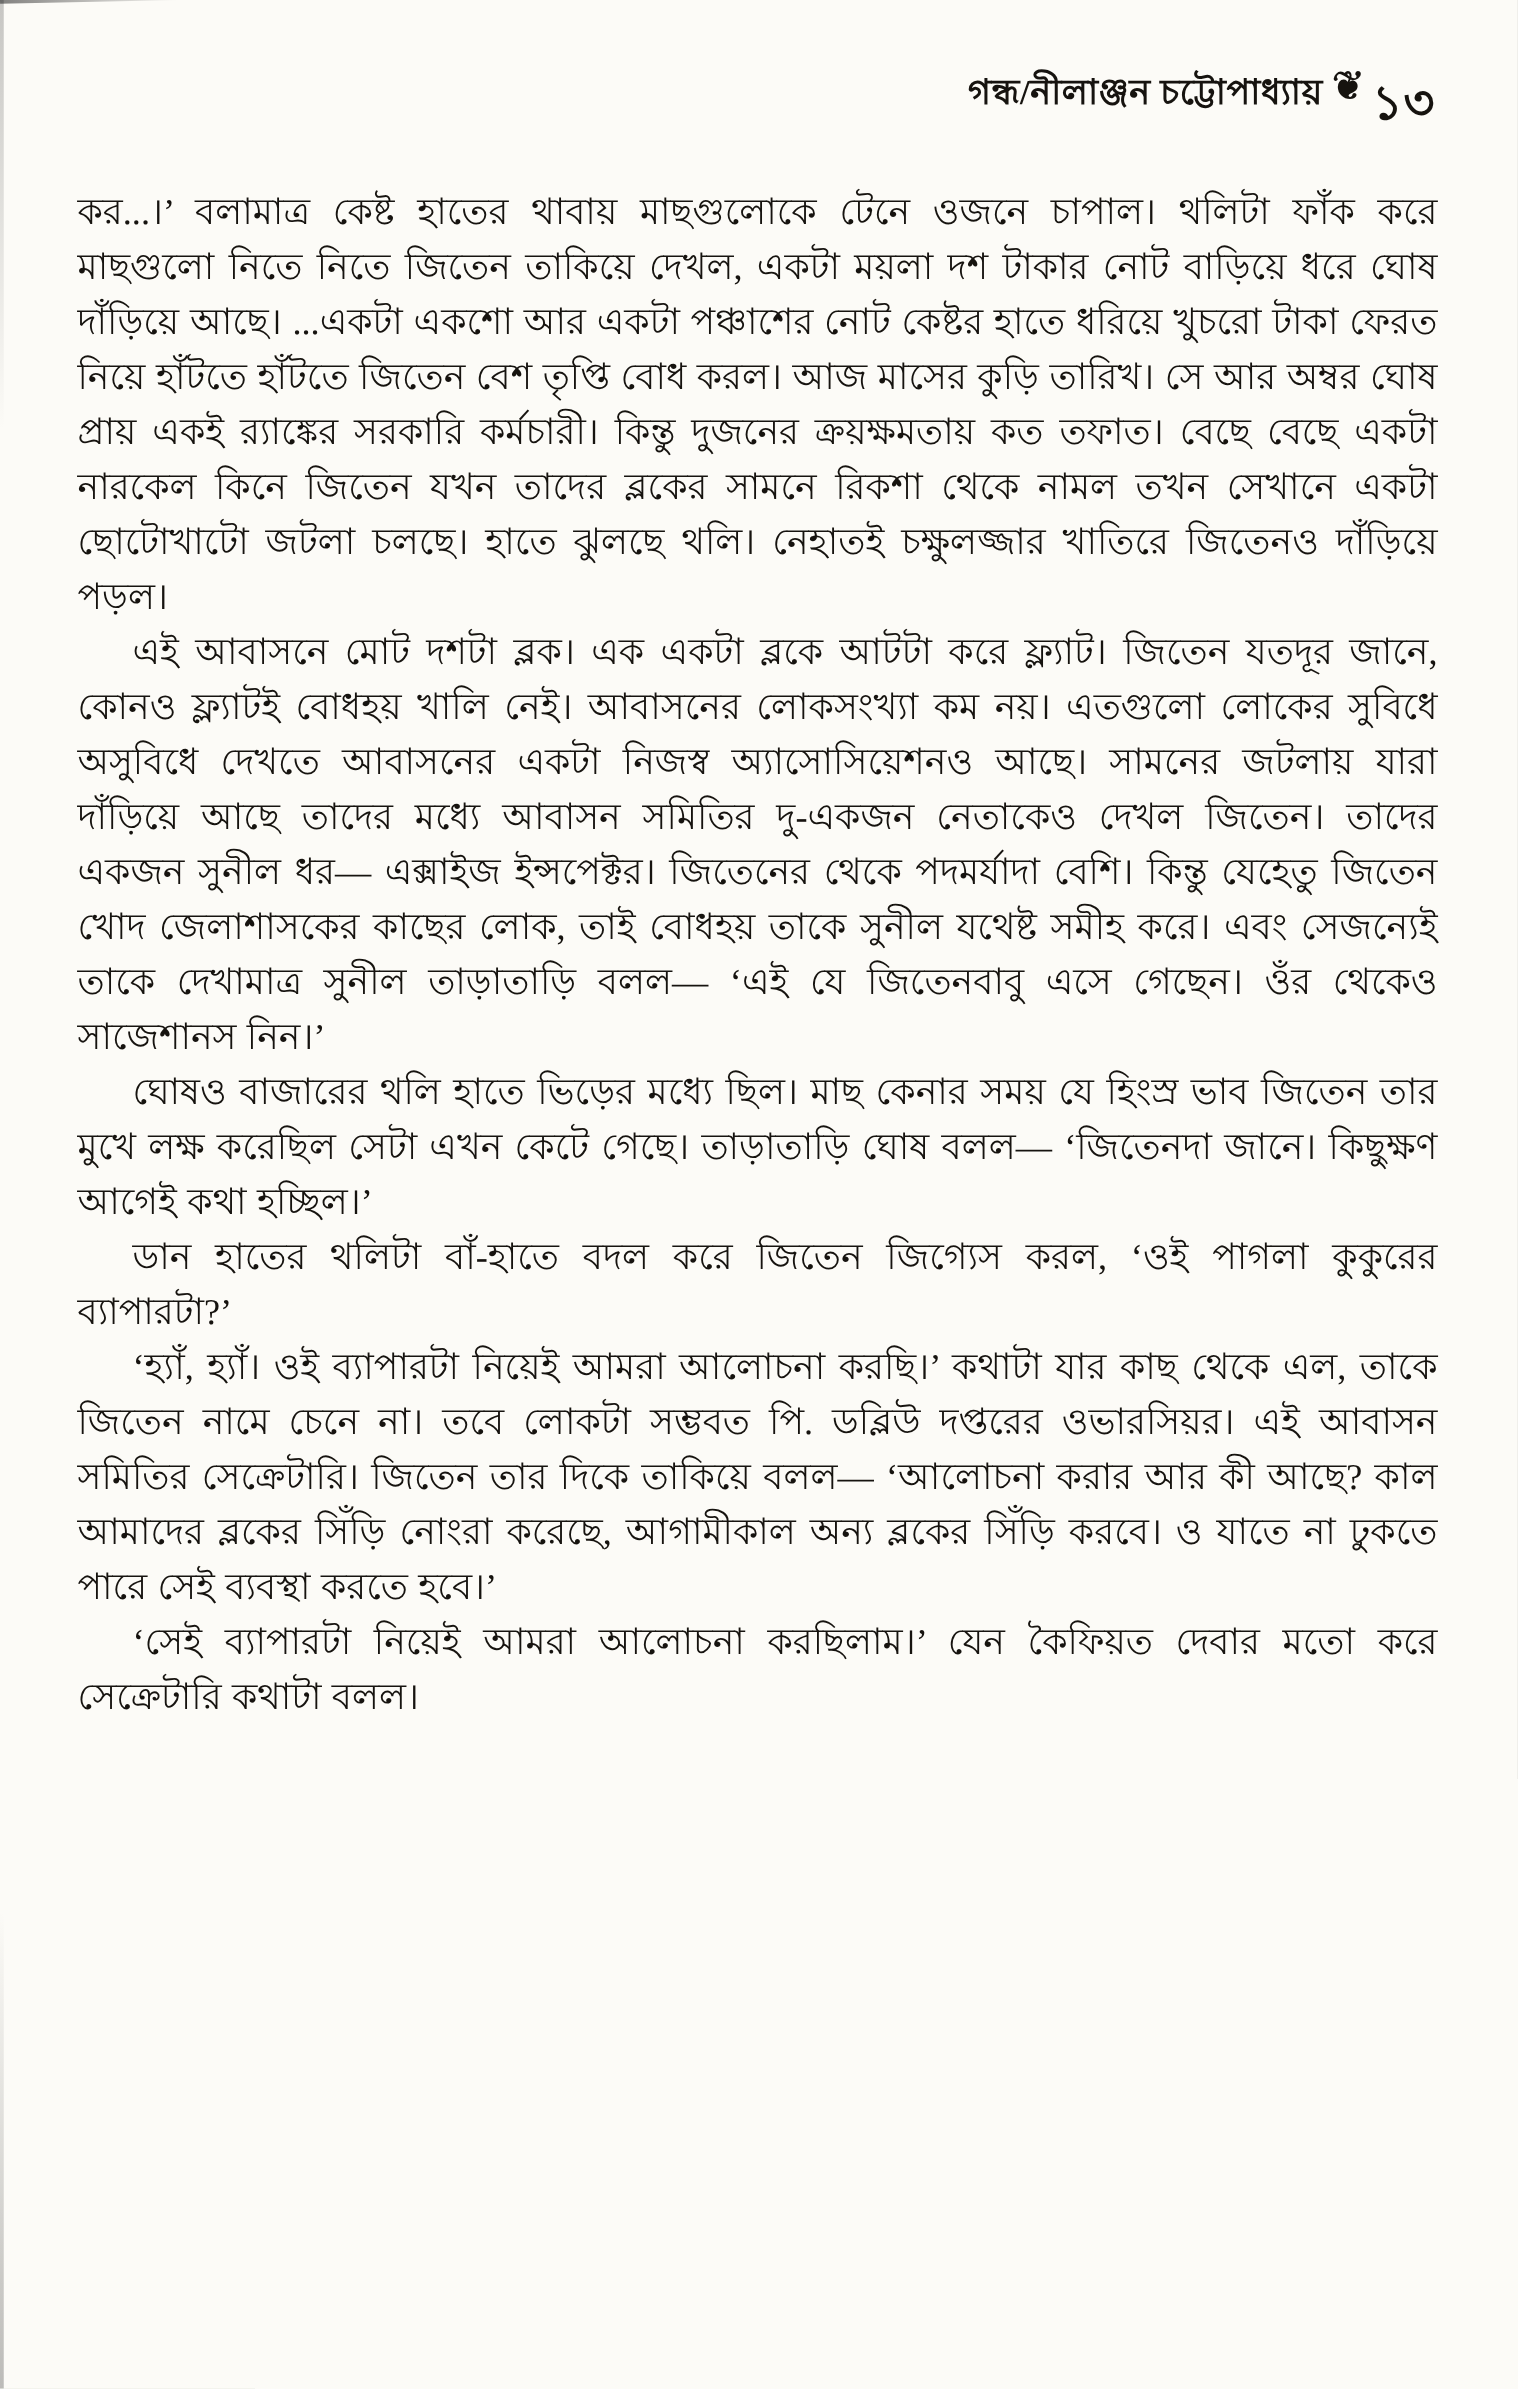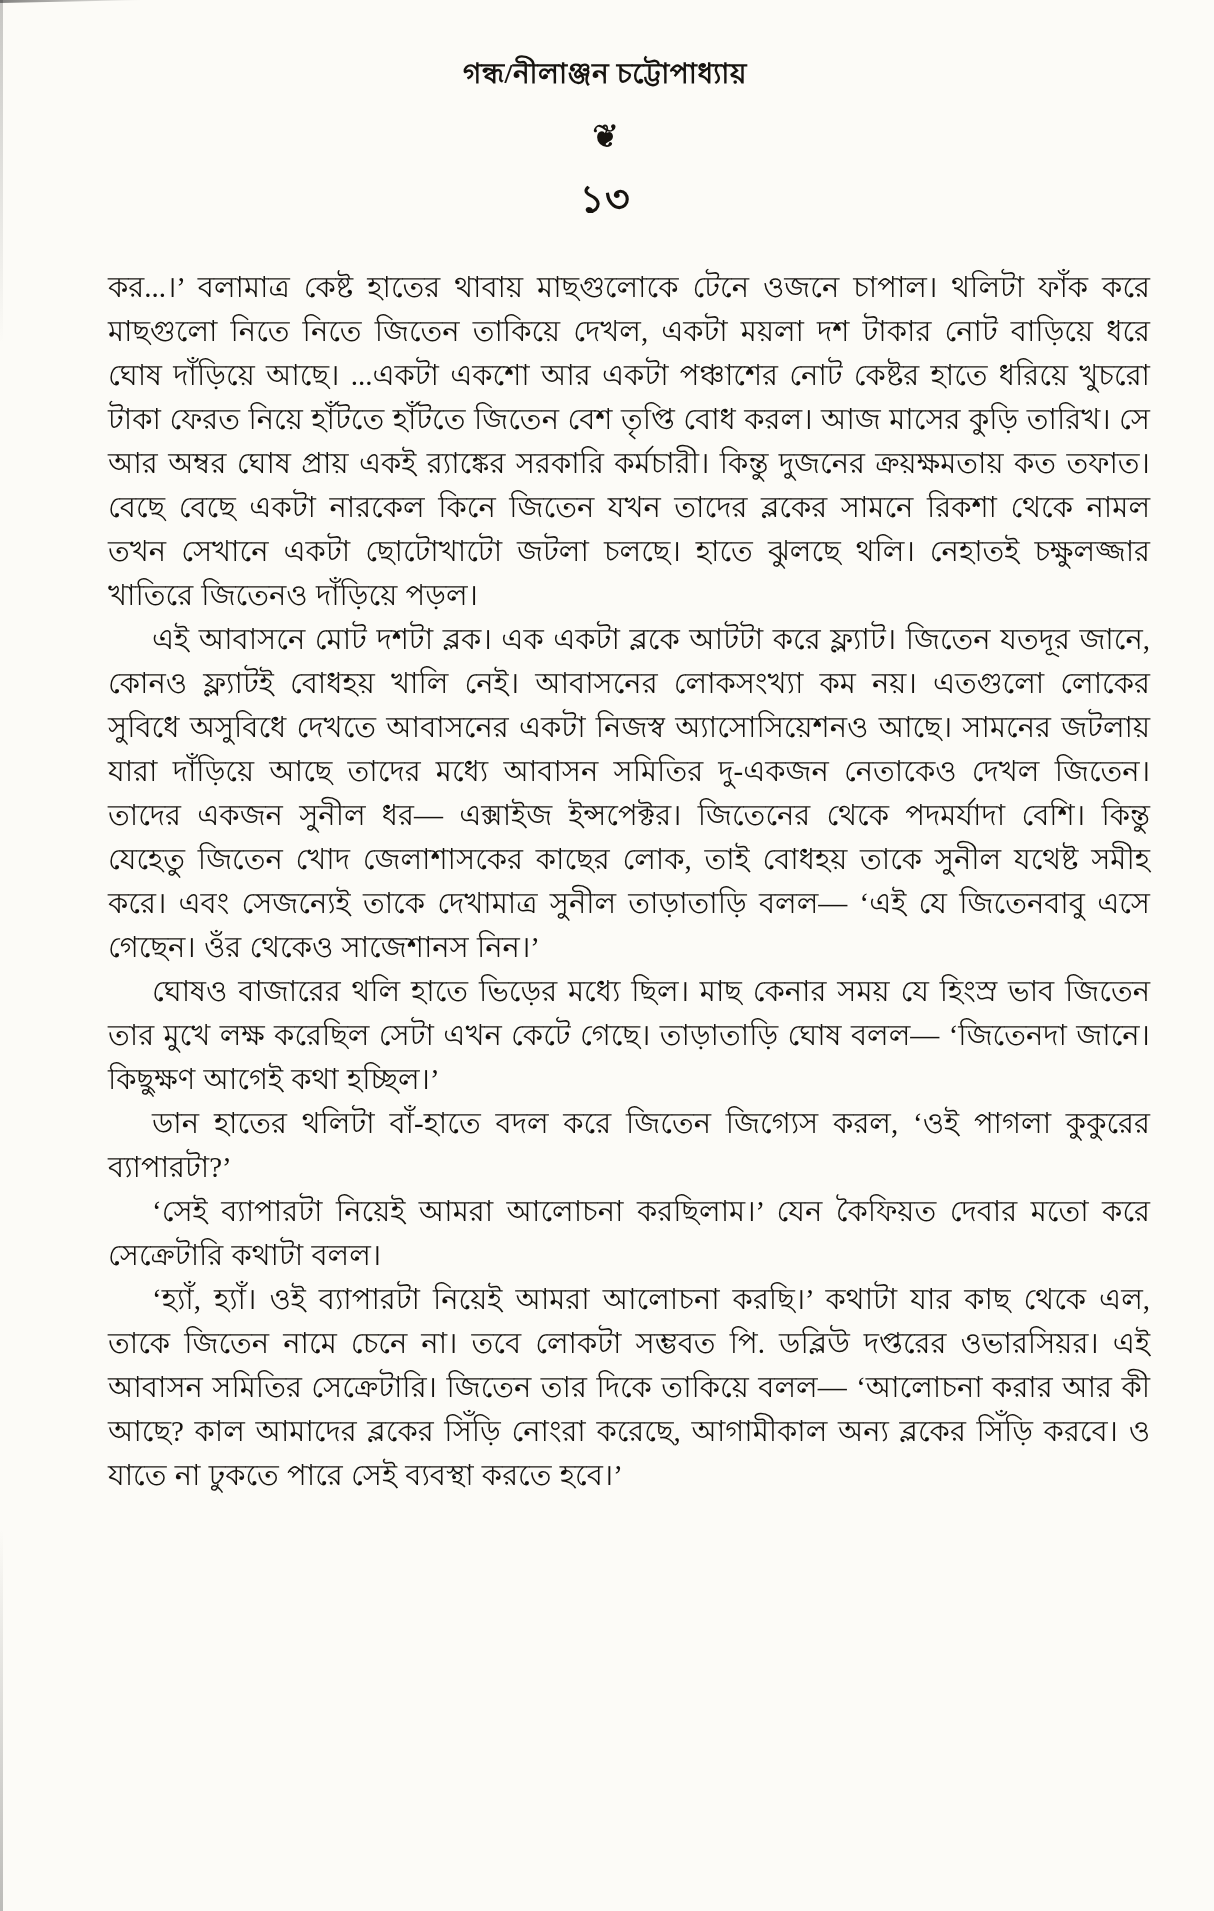--- a/index.html
+++ b/index.html
@@ -32,40 +32,37 @@
   .scan-page::after {
     content: "";
     position: absolute;
     top: 0; left: 0;
     width: 3px; height: 100%;
     background: linear-gradient(to bottom, rgba(40,40,40,.25), rgba(40,40,40,0) 18%, rgba(40,40,40,0) 80%, rgba(40,40,40,.3));
   }
   .running-header {
     display: flex;
     justify-content: flex-end;
-    align-items: center;
-    gap: 20px;
+    gap: 8px;
     font-size: 28px;
     font-weight: bold;
     letter-spacing: .5px;
     margin-bottom: 30px;
     padding-right: 2px;
-    flex-direction: column;
   }
   .running-header .ornament {
     font-size: 30px;
     line-height: 1;
     transform: translateY(2px);
   }
   .running-header .page-number {
     font-size: 38px;
   }
   .page-body {
     padding-top: 2px;
-    margin-left: 46px;
   }
   .para {
     margin: 0;
     text-align: justify;
     font-size: 29px;
     line-height: 44px;
     word-spacing: 1px;
   }
   .para.indent {
     text-indent: 44px;
@@ -80,17 +77,17 @@
     <span class="running-title">গন্ধ/নীলাঞ্জন চট্টোপাধ্যায়</span>
     <span class="ornament">❦</span>
     <span class="page-number">১৩</span>
   </div>
 
   <div class="page-body">
       <p class="para">কর...।’ বলামাত্র কেষ্ট হাতের থাবায় মাছগুলোকে টেনে ওজনে চাপাল। থলিটা ফাঁক করে মাছগুলো নিতে নিতে জিতেন তাকিয়ে দেখল, একটা ময়লা দশ টাকার নোট বাড়িয়ে ধরে ঘোষ দাঁড়িয়ে আছে। ...একটা একশো আর একটা পঞ্চাশের নোট কেষ্টর হাতে ধরিয়ে খুচরো টাকা ফেরত নিয়ে হাঁটতে হাঁটতে জিতেন বেশ তৃপ্তি বোধ করল। আজ মাসের কুড়ি তারিখ। সে আর অম্বর ঘোষ প্রায় একই র‍্যাঙ্কের সরকারি কর্মচারী। কিন্তু দুজনের ক্রয়ক্ষমতায় কত তফাত। বেছে বেছে একটা নারকেল কিনে জিতেন যখন তাদের ব্লকের সামনে রিকশা থেকে নামল তখন সেখানে একটা ছোটোখাটো জটলা চলছে। হাতে ঝুলছে থলি। নেহাতই চক্ষুলজ্জার খাতিরে জিতেনও দাঁড়িয়ে পড়ল।</p>
       <p class="para indent">এই আবাসনে মোট দশটা ব্লক। এক একটা ব্লকে আটটা করে ফ্ল্যাট। জিতেন যতদূর জানে, কোনও ফ্ল্যাটই বোধহয় খালি নেই। আবাসনের লোকসংখ্যা কম নয়। এতগুলো লোকের সুবিধে অসুবিধে দেখতে আবাসনের একটা নিজস্ব অ্যাসোসিয়েশনও আছে। সামনের জটলায় যারা দাঁড়িয়ে আছে তাদের মধ্যে আবাসন সমিতির দু-একজন নেতাকেও দেখল জিতেন। তাদের একজন সুনীল ধর— এক্সাইজ ইন্সপেক্টর। জিতেনের থেকে পদমর্যাদা বেশি। কিন্তু যেহেতু জিতেন খোদ জেলাশাসকের কাছের লোক, তাই বোধহয় তাকে সুনীল যথেষ্ট সমীহ করে। এবং সেজন্যেই তাকে দেখামাত্র সুনীল তাড়াতাড়ি বলল— ‘এই যে জিতেনবাবু এসে গেছেন। ওঁর থেকেও সাজেশানস নিন।’</p>
       <p class="para indent">ঘোষও বাজারের থলি হাতে ভিড়ের মধ্যে ছিল। মাছ কেনার সময় যে হিংস্র ভাব জিতেন তার মুখে লক্ষ করেছিল সেটা এখন কেটে গেছে। তাড়াতাড়ি ঘোষ বলল— ‘জিতেনদা জানে। কিছুক্ষণ আগেই কথা হচ্ছিল।’</p>
       <p class="para indent">ডান হাতের থলিটা বাঁ-হাতে বদল করে জিতেন জিগ্যেস করল, ‘ওই পাগলা কুকুরের ব্যাপারটা?’</p>
+      <p class="para indent">‘হ্যাঁ, হ্যাঁ। ওই ব্যাপারটা নিয়েই আমরা আলোচনা করছি।’ কথাটা যার কাছ থেকে এল, তাকে জিতেন নামে চেনে না। তবে লোকটা সম্ভবত পি. ডব্লিউ দপ্তরের ওভারসিয়র। এই আবাসন সমিতির সেক্রেটারি। জিতেন তার দিকে তাকিয়ে বলল— ‘আলোচনা করার আর কী আছে? কাল আমাদের ব্লকের সিঁড়ি নোংরা করেছে, আগামীকাল অন্য ব্লকের সিঁড়ি করবে। ও যাতে না ঢুকতে পারে সেই ব্যবস্থা করতে হবে।’</p>
       <p class="para indent">‘সেই ব্যাপারটা নিয়েই আমরা আলোচনা করছিলাম।’ যেন কৈফিয়ত দেবার মতো করে সেক্রেটারি কথাটা বলল।</p>
-      <p class="para indent">‘হ্যাঁ, হ্যাঁ। ওই ব্যাপারটা নিয়েই আমরা আলোচনা করছি।’ কথাটা যার কাছ থেকে এল, তাকে জিতেন নামে চেনে না। তবে লোকটা সম্ভবত পি. ডব্লিউ দপ্তরের ওভারসিয়র। এই আবাসন সমিতির সেক্রেটারি। জিতেন তার দিকে তাকিয়ে বলল— ‘আলোচনা করার আর কী আছে? কাল আমাদের ব্লকের সিঁড়ি নোংরা করেছে, আগামীকাল অন্য ব্লকের সিঁড়ি করবে। ও যাতে না ঢুকতে পারে সেই ব্যবস্থা করতে হবে।’</p>
     </div>
 
 </div>
 
 </body></html>

